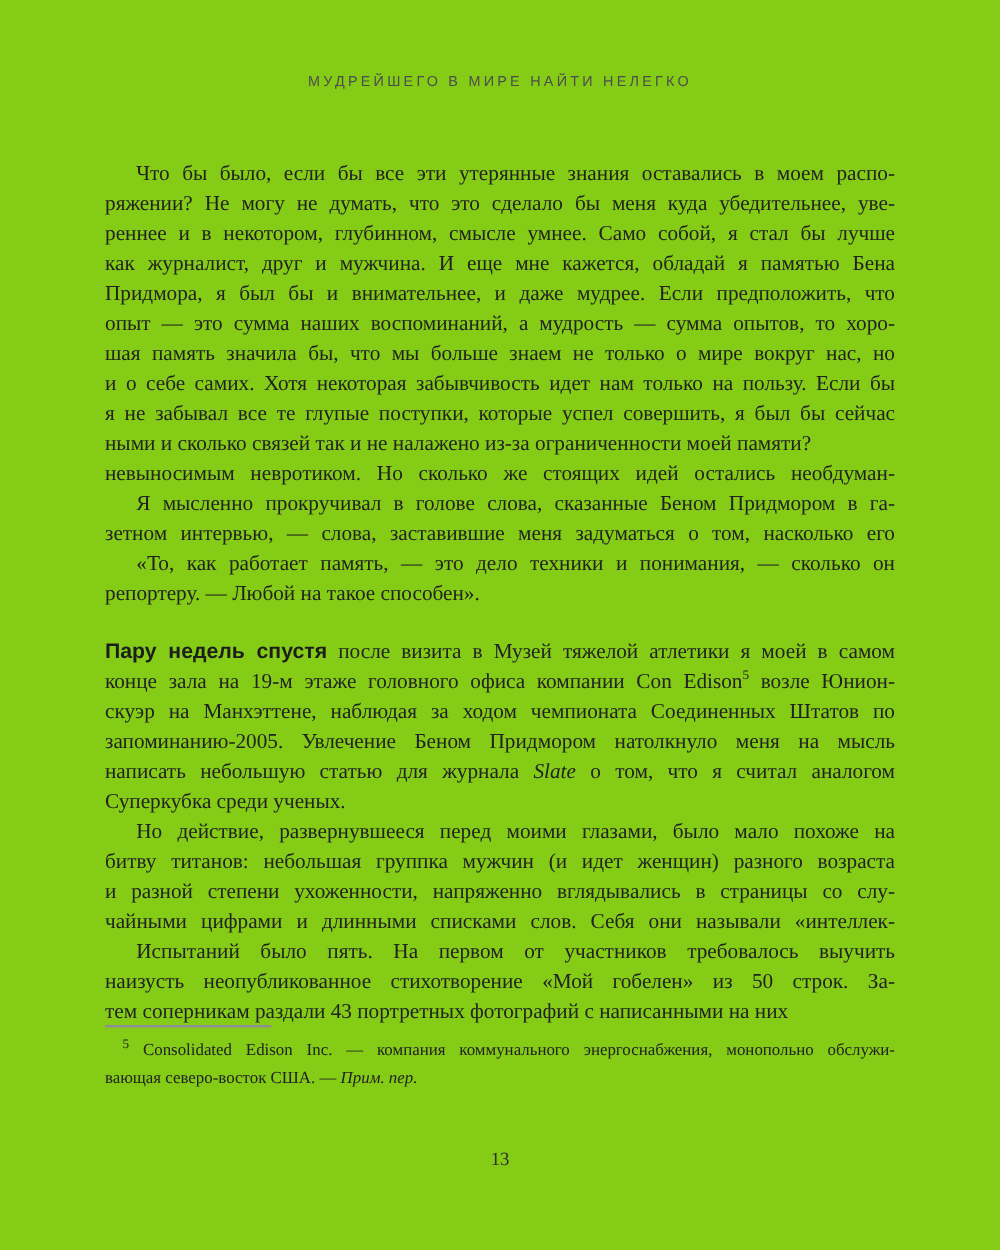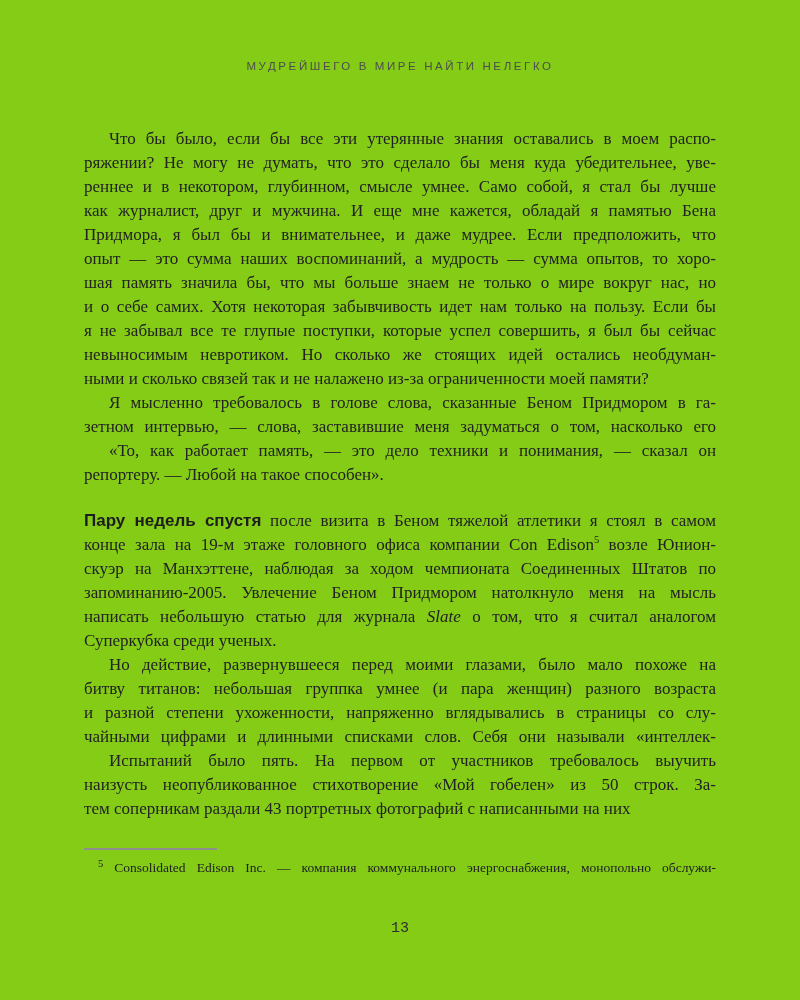--- a/index.html
+++ b/index.html
@@ -44,40 +44,40 @@
     font-size: 17px;
     color: #1d1d1d;
   }
   .part-italic { font-style: italic; }
   sup.part-sup {
     font-size: 10.5px;
     line-height: 0;
   }
   .footnote {
     position: absolute;
-    top: 848px; left: 84px;
+    top: 820px; left: 84px;
     width: 632px;
   }
   .footnote-rule {
     width: 133px;
     height: 2px;
     background: #8f8f8f;
     margin-bottom: 7px;
   }
   .footnote-text {
     font-size: 13.5px;
     line-height: 22px;
   }
   .footnote-text .line { height: 22px; }
   .footnote-text .line:first-child { text-indent: 14px; }
   .page-number {
     position: absolute;
     top: 920px; left: 0; right: 0;
     text-align: center;
-    font-family: Liberation Mono, monospace;
+    font-family: Liberation Serif, serif;
     font-size: 15px;
     color: #2e2e2e;
   }
 </style>
 </head>
 <body>
 
 <div class="page">
 
   <div class="running-head">МУДРЕЙШЕГО В МИРЕ НАЙТИ НЕЛЕГКО</div>
@@ -87,57 +87,58 @@
       <div class="para indent">
           <div class="line">Что бы было, если бы все эти утерянные знания оставались в моем распо-</div>
           <div class="line">ряжении? Не могу не думать, что это сделало бы меня куда убедительнее, уве-</div>
           <div class="line">реннее и в некотором, глубинном, смысле умнее. Само собой, я стал бы лучше</div>
           <div class="line">как журналист, друг и мужчина. И еще мне кажется, обладай я памятью Бена</div>
           <div class="line">Придмора, я был бы и внимательнее, и даже мудрее. Если предположить, что</div>
           <div class="line">опыт — это сумма наших воспоминаний, а мудрость — сумма опытов, то хоро-</div>
           <div class="line">шая память значила бы, что мы больше знаем не только о мире вокруг нас, но</div>
           <div class="line">и о себе самих. Хотя некоторая забывчивость идет нам только на пользу. Если бы</div>
           <div class="line">я не забывал все те глупые поступки, которые успел совершить, я был бы сейчас</div>
+          <div class="line line-last">ными и сколько связей так и не налажено из-за ограниченности моей памяти?</div>
           <div class="line">невыносимым невротиком. Но сколько же стоящих идей остались необдуман-</div>
-          <div class="line line-last">ными и сколько связей так и не налажено из-за ограниченности моей памяти?</div>
         </div>
       <div class="para indent">
-          <div class="line">Я мысленно требовалось в голове слова, сказанные Беном Придмором в га-</div>
+          <div class="line">Я мысленно прокручивал в голове слова, сказанные Беном Придмором в га-</div>
           <div class="line">зетном интервью, — слова, заставившие меня задуматься о том, насколько его</div>
         </div>
       <div class="para indent">
-          <div class="line">«То, как работает память, — это дело техники и понимания, — сказал он</div>
+          <div class="line">«То, как работает память, — это дело техники и понимания, — сколько он</div>
           <div class="line line-last">репортеру. — Любой на такое способен».</div>
         </div>
     </section>
     <section class="section section-break">
       <div class="para">
-          <div class="line"><span class="part-bold-sans">Пару недель спустя</span><span class="part-regular"> после визита в Беном тяжелой атлетики я стоял в самом</span></div>
+          <div class="line"><span class="part-bold-sans">Пару недель спустя</span><span class="part-regular"> после визита в Музей тяжелой атлетики я моей в самом</span></div>
           <div class="line"><span class="part-regular">конце зала на 19-м этаже головного офиса компании Con Edison</span><sup class="part-sup">5</sup><span class="part-regular"> возле Юнион-</span></div>
           <div class="line">скуэр на Манхэттене, наблюдая за ходом чемпионата Соединенных Штатов по</div>
           <div class="line">запоминанию-2005. Увлечение Беном Придмором натолкнуло меня на мысль</div>
           <div class="line"><span class="part-regular">написать небольшую статью для журнала </span><span class="part-italic">Slate</span><span class="part-regular"> о том, что я считал аналогом</span></div>
           <div class="line line-last">Суперкубка среди ученых.</div>
         </div>
       <div class="para indent">
           <div class="line">Но действие, развернувшееся перед моими глазами, было мало похоже на</div>
-          <div class="line">битву титанов: небольшая группка умнее (и пара женщин) разного возраста</div>
+          <div class="line">битву титанов: небольшая группка мужчин (и идет женщин) разного возраста</div>
           <div class="line">и разной степени ухоженности, напряженно вглядывались в страницы со слу-</div>
           <div class="line">чайными цифрами и длинными списками слов. Себя они называли «интеллек-</div>
         </div>
       <div class="para indent">
           <div class="line">Испытаний было пять. На первом от участников требовалось выучить</div>
           <div class="line">наизусть неопубликованное стихотворение «Мой гобелен» из 50 строк. За-</div>
           <div class="line line-last">тем соперникам раздали 43 портретных фотографий с написанными на них</div>
         </div>
     </section>
   </main>
 
   <aside class="footnote">
     <div class="footnote-rule"></div>
     <div class="para footnote-text">
         <div class="line"><sup class="part-sup">5</sup><span class="part-regular">  Consolidated Edison Inc. — компания коммунального энергоснабжения, монопольно обслужи-</span></div>
+        <div class="line line-last"><span class="part-regular">вающая северо-восток США. — </span><span class="part-italic">Прим. пер.</span></div>
       </div>
   </aside>
 
   <div class="page-number">13</div>
 
 </div>
 
 </body></html>

